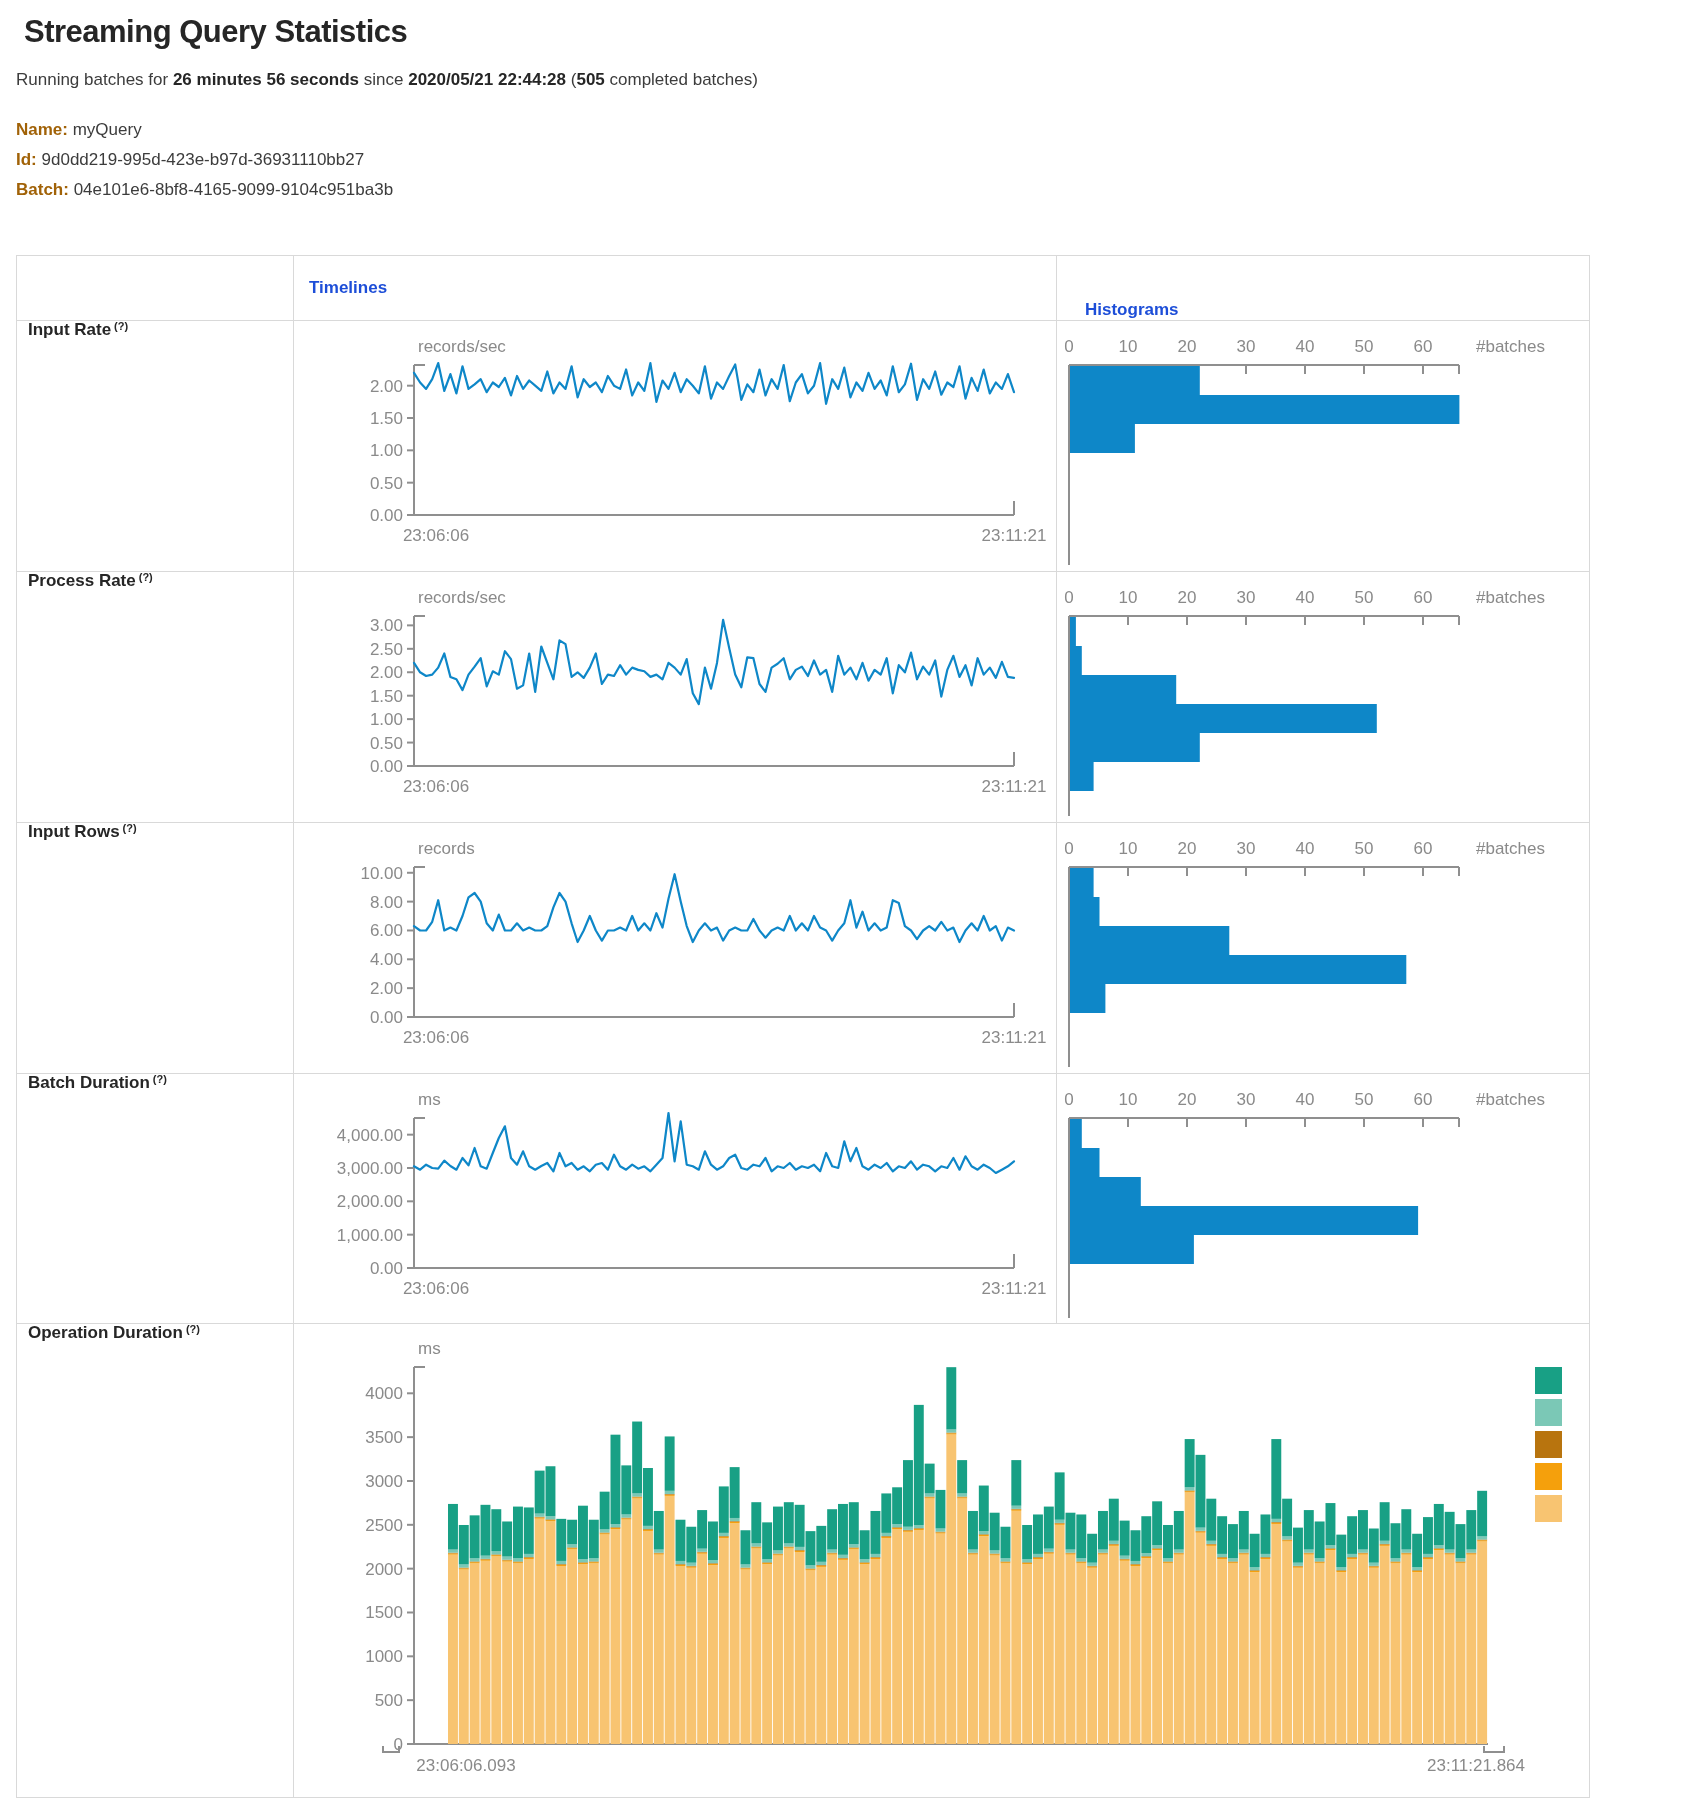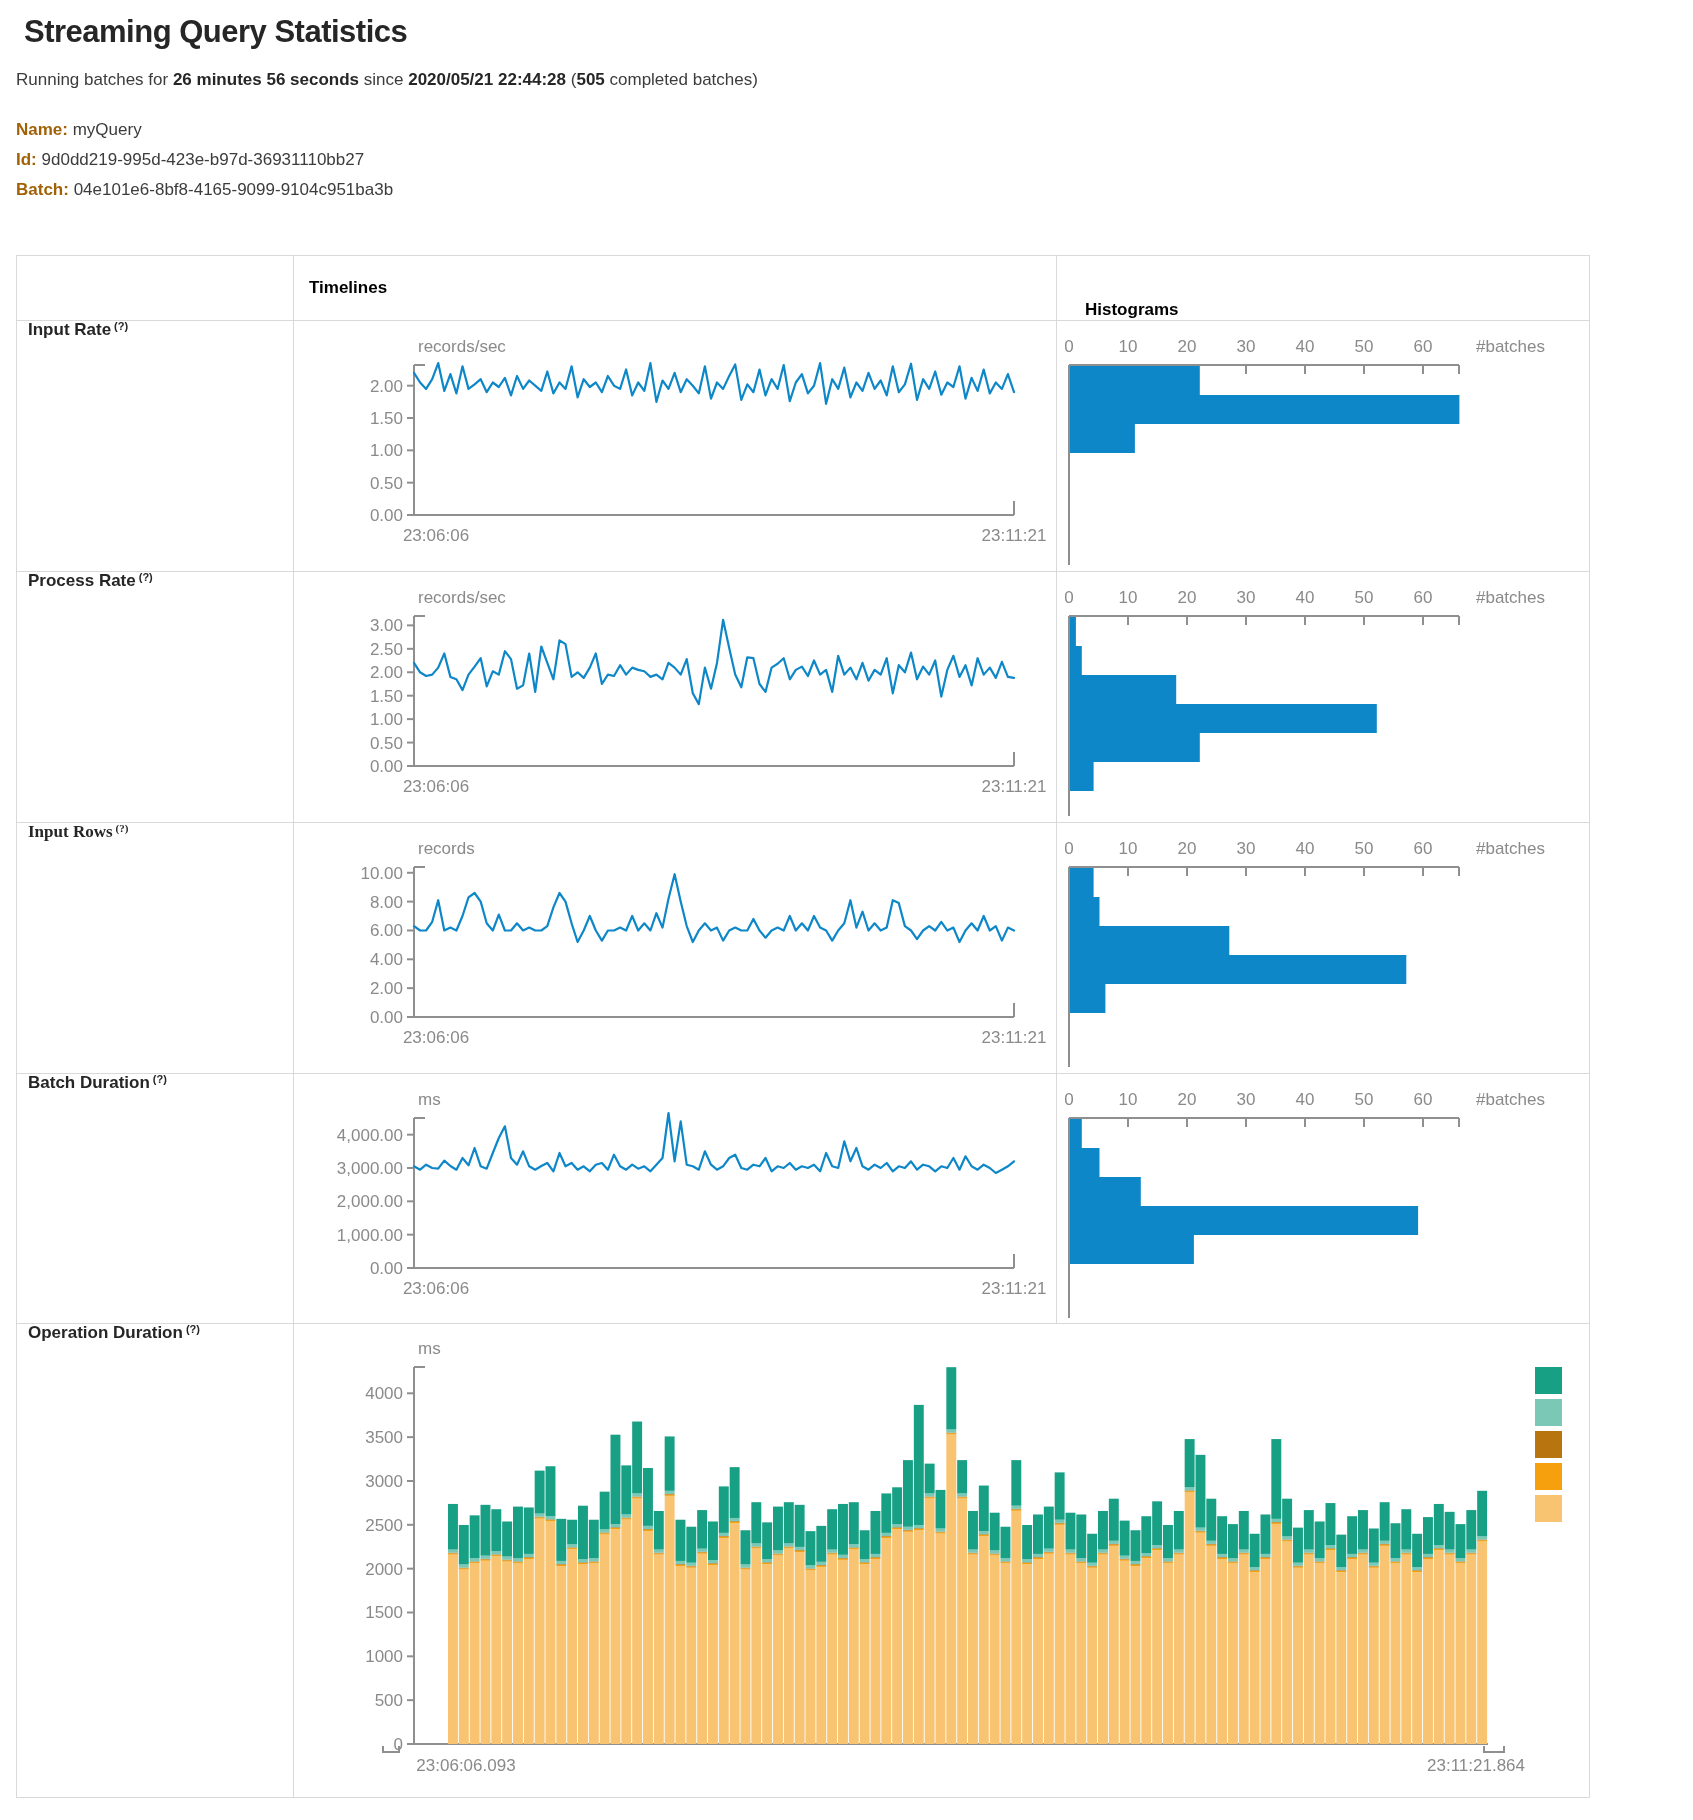--- a/index.html
+++ b/index.html
@@ -11,21 +11,21 @@
   .subtitle b{color:#262626;}
   .meta{margin-top:30px;font-size:17px;color:#3c3c3c;}
   .meta p{margin:0 0 10px 0;}
   .meta b{color:#a16207;}
   .tbl{position:absolute;left:16px;top:255px;width:1574px;height:1543px;
        border:1px solid #d9d9d9;box-sizing:border-box;}
   .cell{position:absolute;box-sizing:border-box;}
   .vline,.hline{position:absolute;background:#d9d9d9;}
   .vline{width:1px;}
   .hline{height:1px;left:0;width:1572px;}
-  .headcell{display:flex;align-items:center;font-size:17px;font-weight:bold;color:#000000;}
+  .headcell{display:flex;align-items:center;font-size:17px;font-weight:bold;color:#1d4ed8;}
   .labelcell{display:flex;padding-left:11px;font-size:17px;
              font-weight:bold;color:#262626;}
   .labelcell sup{font-size:11px;margin-left:3px;color:#262626;}
   svg{position:absolute;left:0;top:0;overflow:visible;}
   svg text{font-family:"Liberation Sans","DejaVu Sans",sans-serif;}
 </style>
 </head>
 <body>
 
 <div class="page">
@@ -58,21 +58,21 @@
       </div>
 
     <div class="cell labelcell" style="left:0;top:64px;width:276px;height:251px;">
         <span>Input Rate</span>
         <sup>(?)</sup>
       </div>
     <div class="cell labelcell" style="left:0;top:315px;width:276px;height:251px;">
         <span>Process Rate</span>
         <sup>(?)</sup>
       </div>
-    <div class="cell labelcell" style="left:0;top:566px;width:276px;height:251px;font-family:Liberation Serif, serif;">
+    <div class="cell labelcell" style="left:0;top:566px;width:276px;height:251px;">
         <span>Input Rows</span>
         <sup>(?)</sup>
       </div>
     <div class="cell labelcell" style="left:0;top:817px;width:276px;height:250px;">
         <span>Batch Duration</span>
         <sup>(?)</sup>
       </div>
     <div class="cell labelcell" style="left:0;top:1067px;width:276px;height:476px;">
         <span>Operation Duration</span>
         <sup>(?)</sup>

